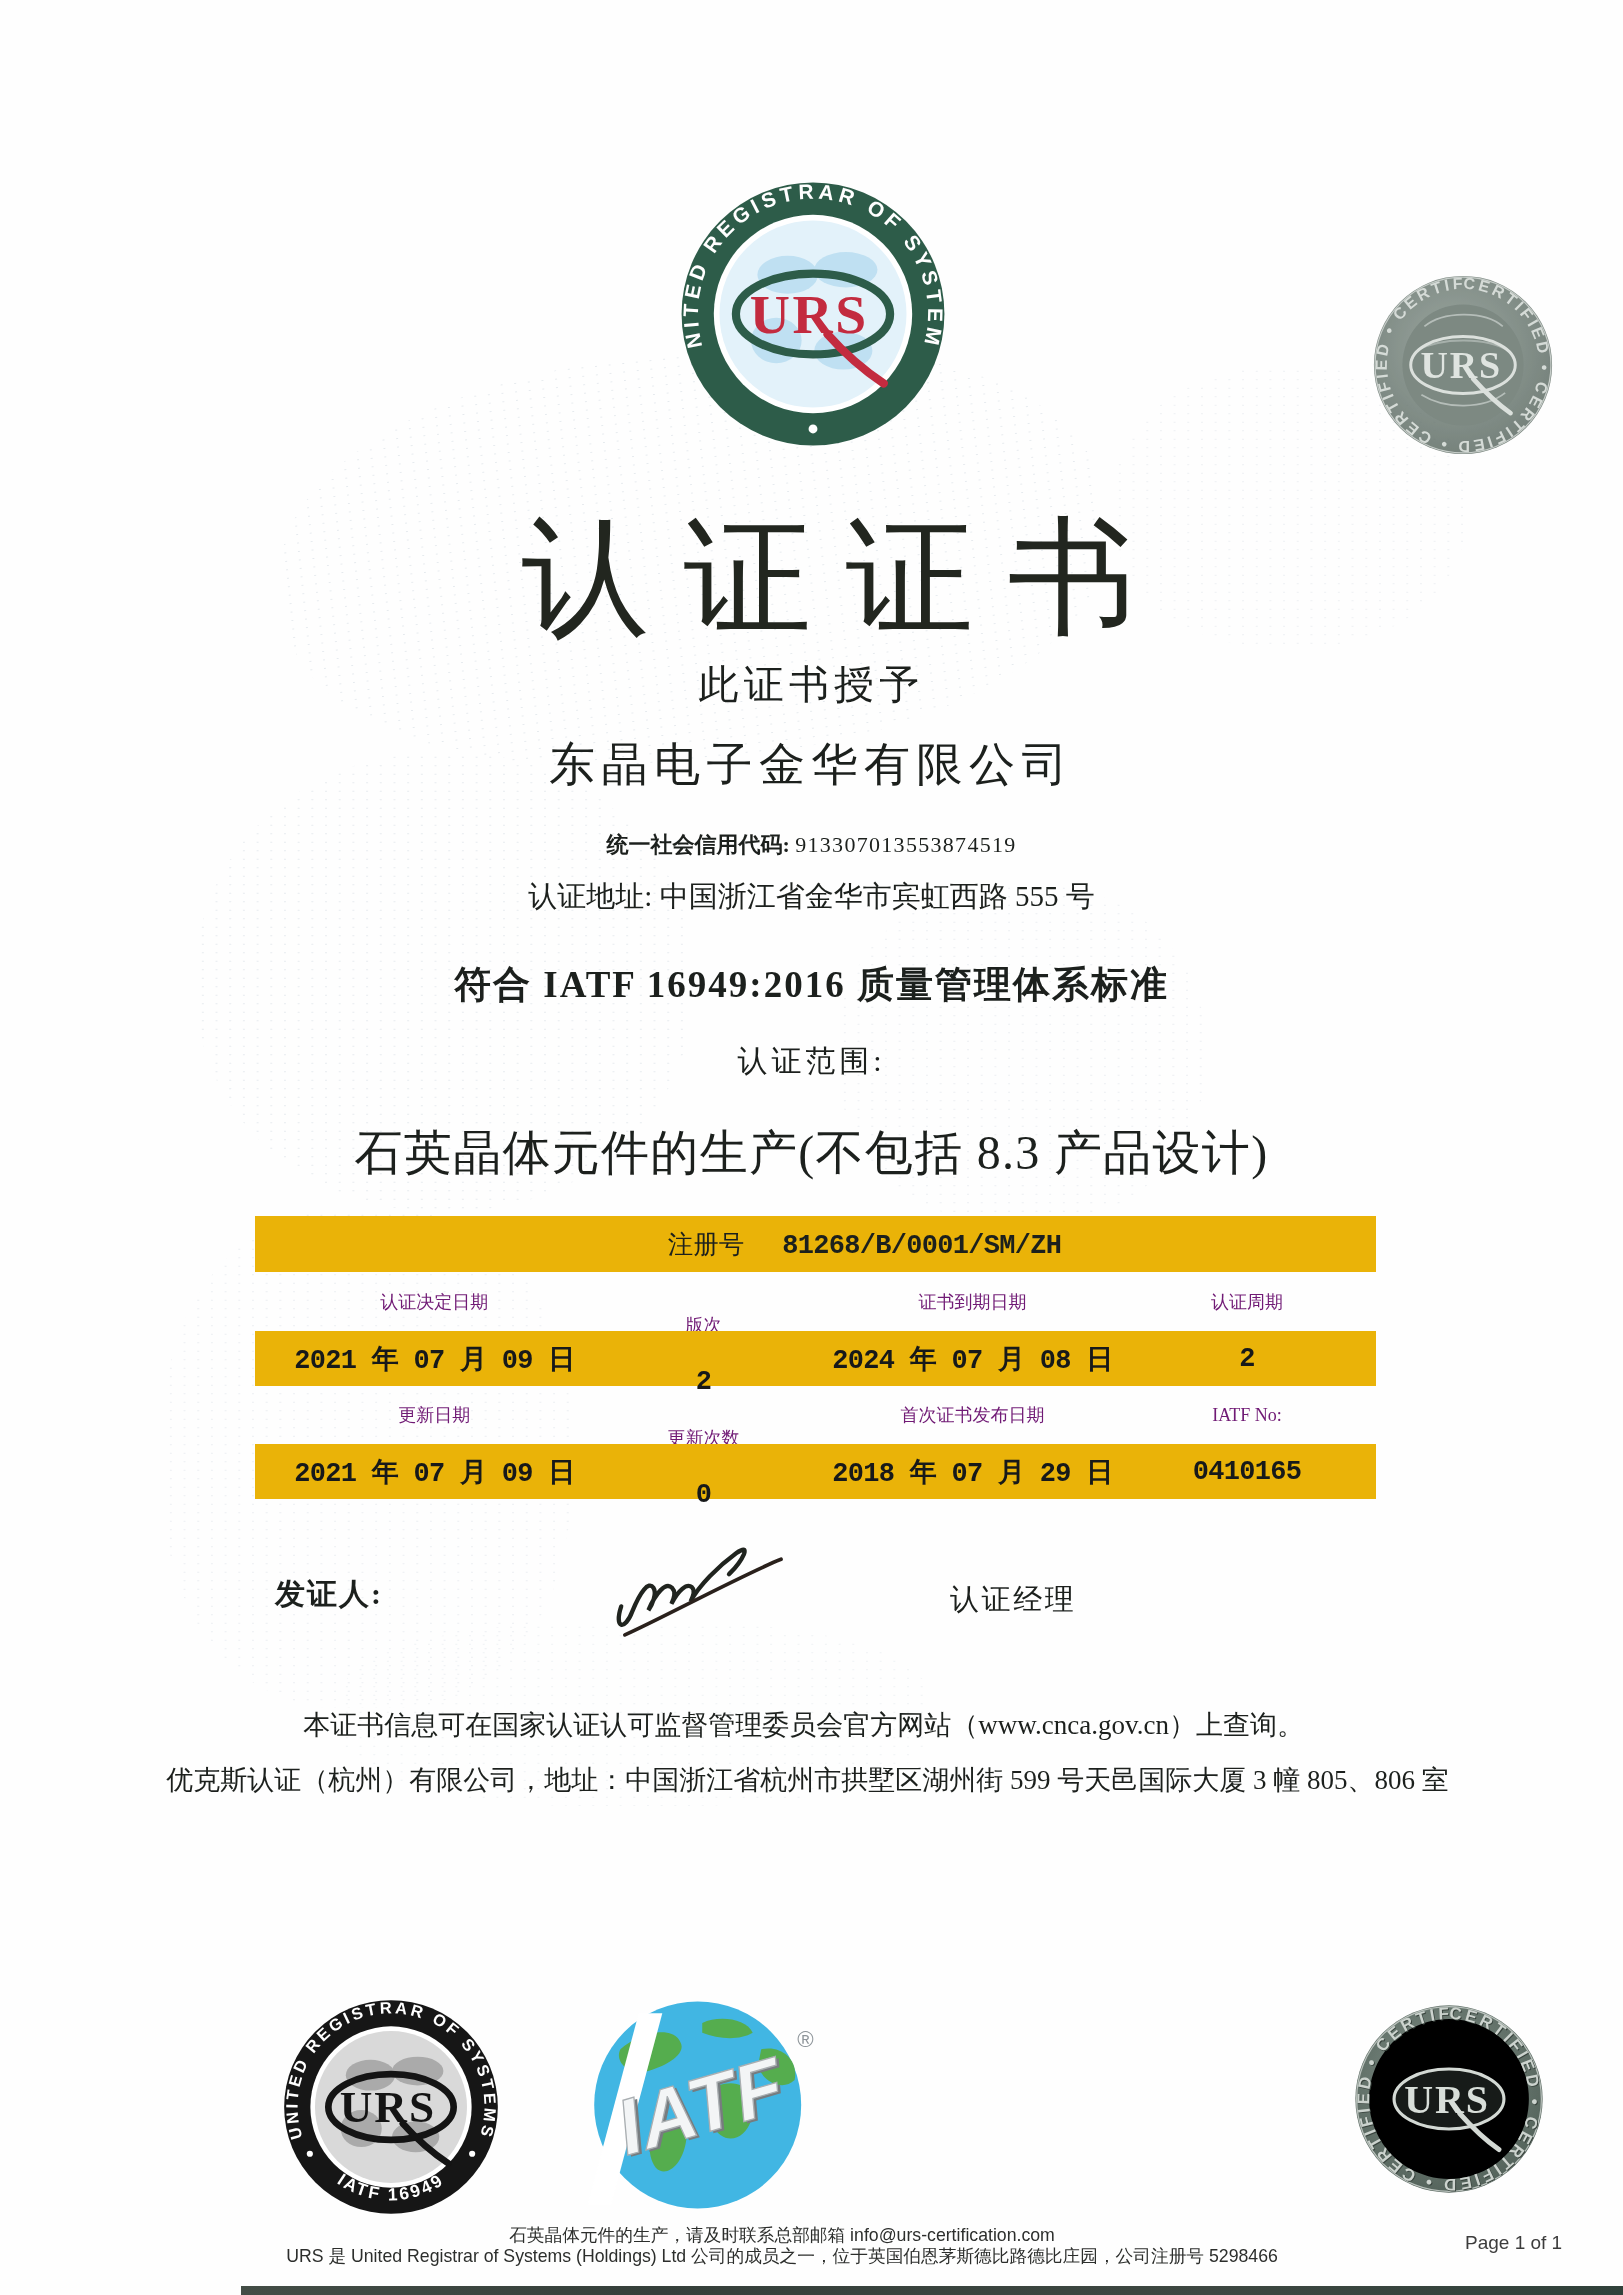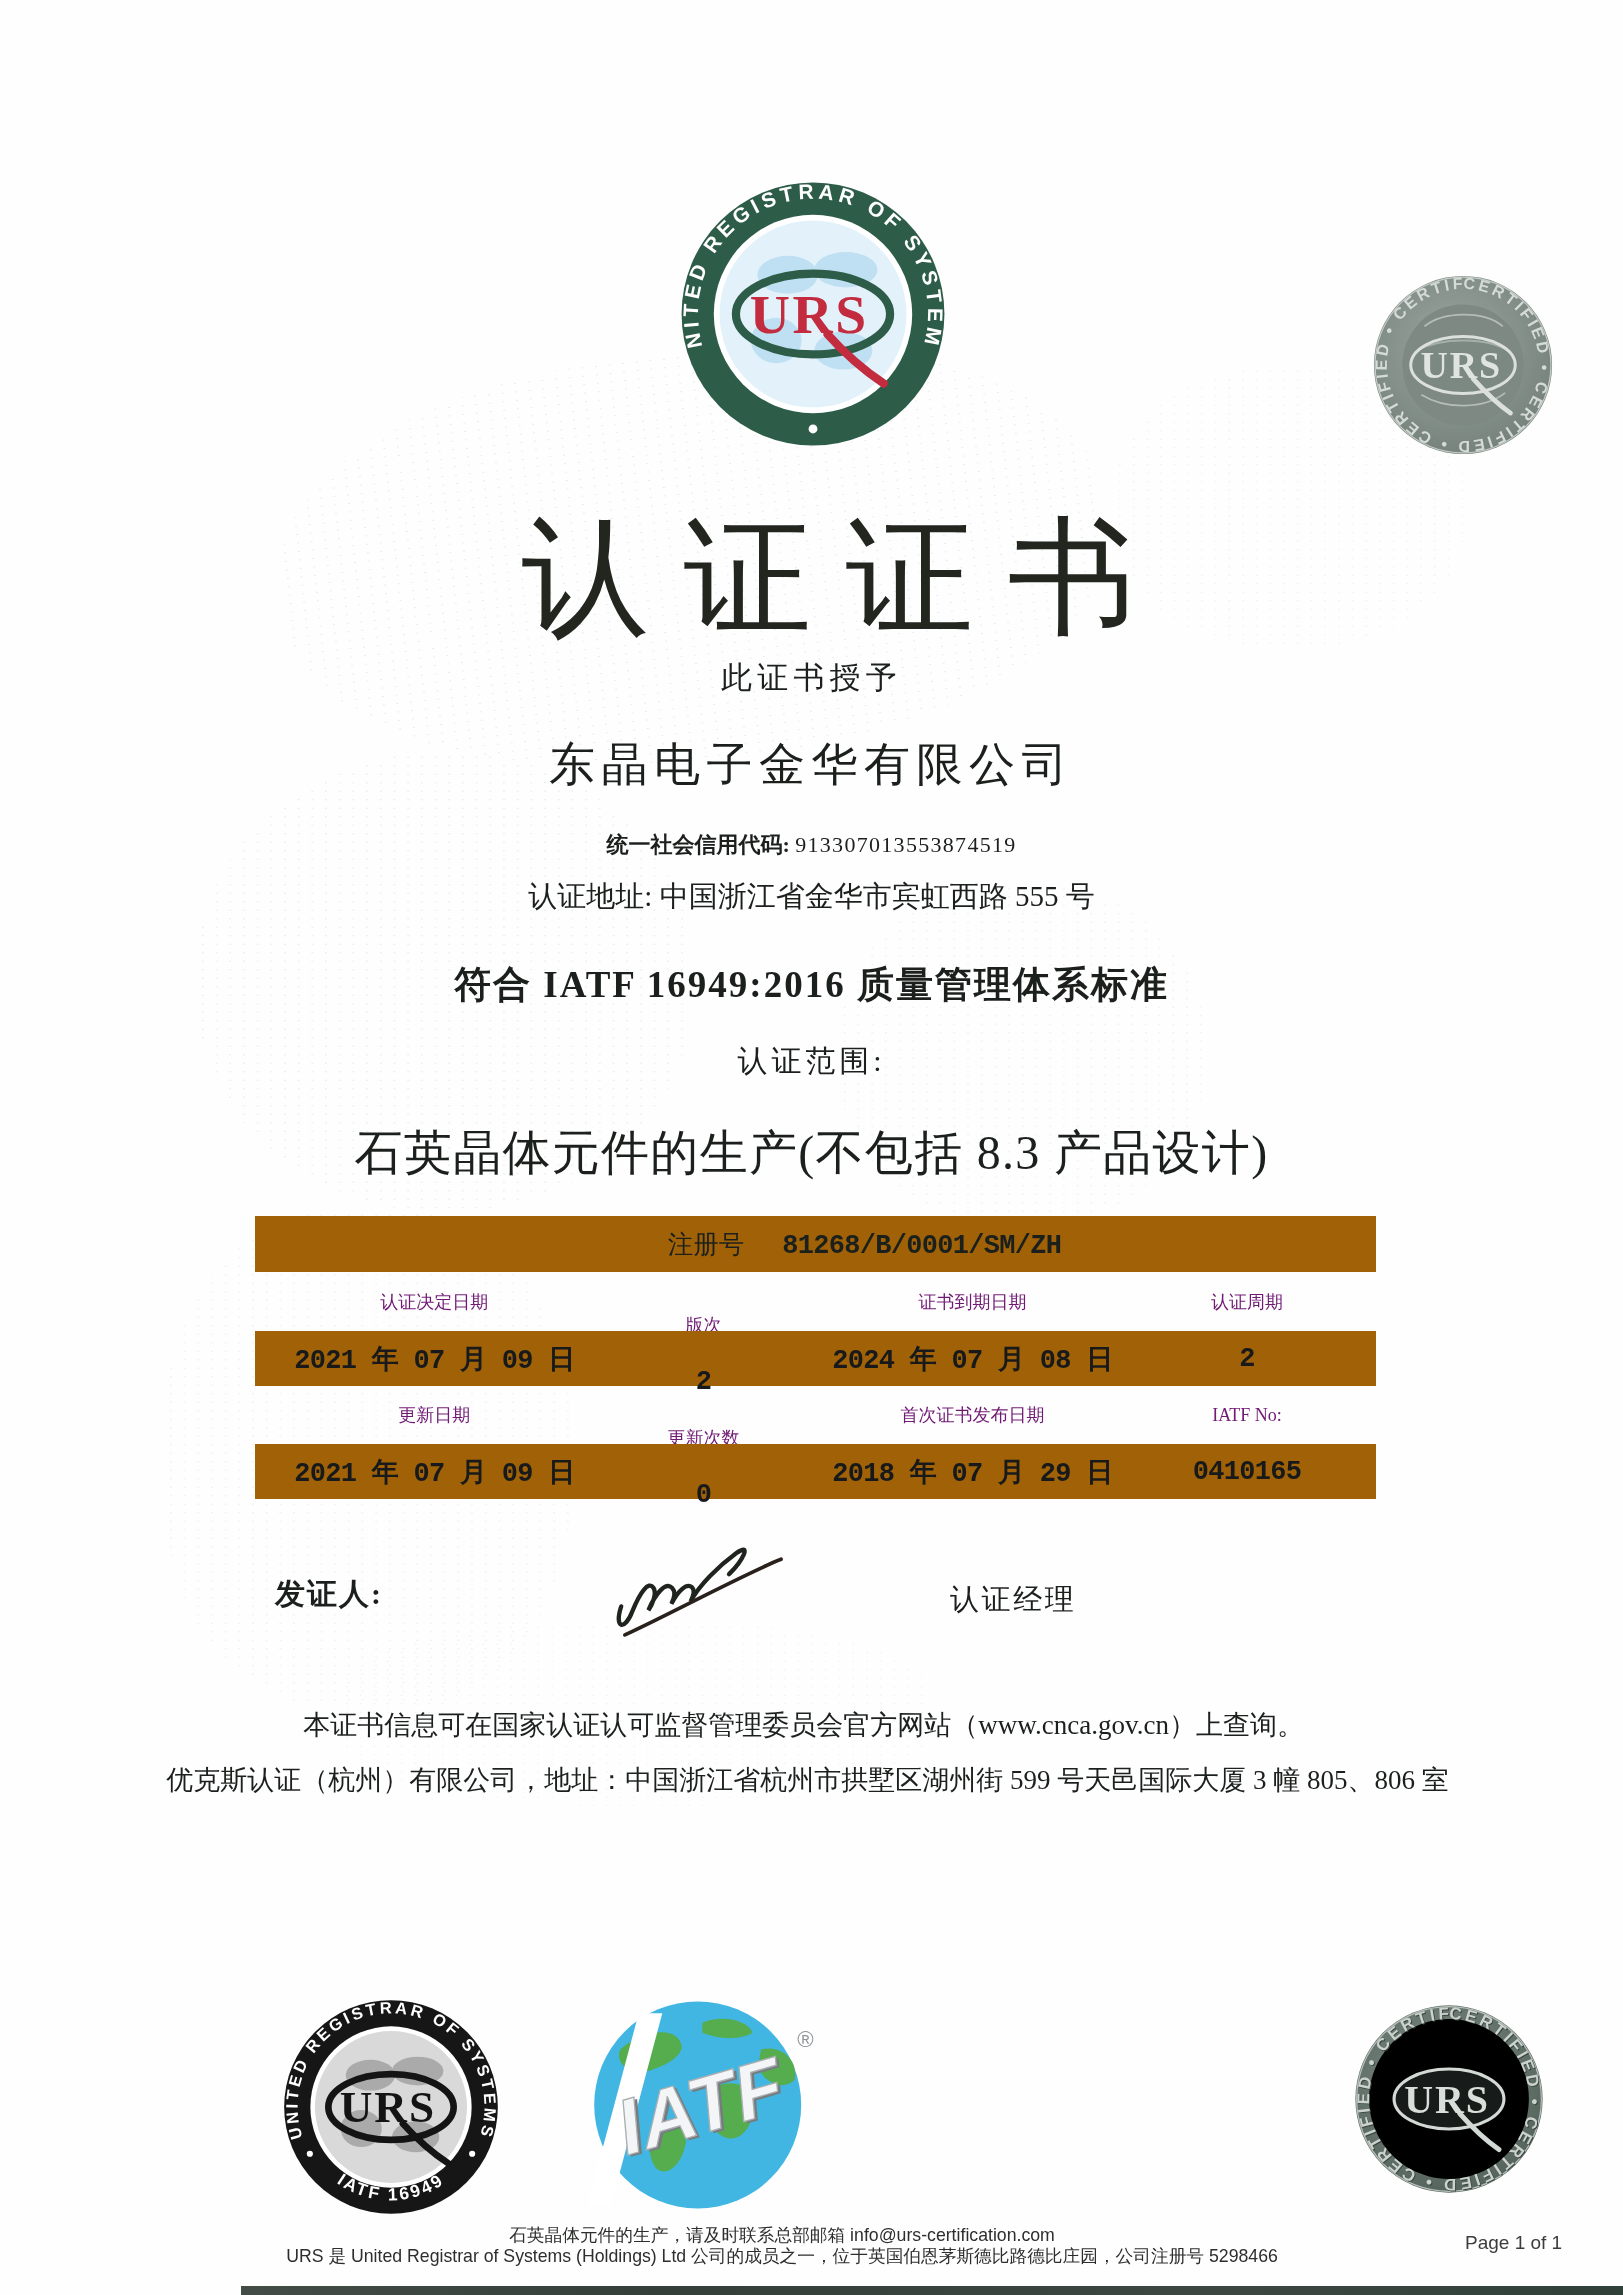--- a/index.html
+++ b/index.html
@@ -12,32 +12,32 @@
     background:linear-gradient(180deg,#3e6052 0%,#54756ration 0%,#54756a 0%,
       #3e6052 0%,#597a69 5%,#8ba093 13%,#c6d2c6 20%,#eaeeea 27%,#f4f6f2 33%,
       #edf1ec 41%,#dde5dc 49%,#c0cec1 58%,#a2b7a7 66%,#81a08c 74%,#628d73 82%,
       #478160 90%,#35785a 96%,#2c7254 100%);}
   
   .wm{position:absolute;background-image:radial-gradient(ellipse 2.1px 1.4px,
       rgba(174,189,201,0.55) 55%,rgba(174,189,201,0) 62%);
       background-size:13.7px 8.5px;opacity:.55;}
   
   #cert-title{top:492px;font-size:128px;letter-spacing:34px;padding-left:34px;color:#22261f;}
-  #awarded{top:657px;font-size:31px;letter-spacing:5.2px;}
+  #awarded{top:657px;font-size:40px;letter-spacing:5.2px;}
   #company{top:734px;font-size:46px;letter-spacing:6.5px;}
   #credit{top:830px;font-size:22px;}
   #credit b{font-weight:700;}
   #credit .num{font-family:"Liberation Serif","DejaVu Serif",serif;letter-spacing:1.3px;}
   #addr{top:877px;font-size:29px;}
   #conform{top:950px;font-size:37px;font-weight:700;letter-spacing:2px;margin-top:10px;}
   #scopelabel{top:1041px;font-size:30px;letter-spacing:3.9px;}
   #scope{top:1121px;font-size:48px;letter-spacing:1.3px;}
   
   .trow{left:255px;width:1121px;}
-  .gray{background:#a16207;}
+  .gray{background:#eab308;}
   .tc{position:absolute;top:50%;transform:translateY(-50%);text-align:center;}
   .c1{left:2%;width:28%;}  .c2{left:30%;width:20%;margin-top:23px;}
   .c3{left:50%;width:28%;} .c4{left:78%;width:21%;}
   .hdr{font-size:18px;color:#701a75;}
   .val{font-size:27px;font-weight:700;font-family:"Liberation Mono","DejaVu Sans Mono",monospace;letter-spacing:-0.7px;color:#17191a;}
   #reg-row{top:1216px;height:56px;}
   #reg-line{position:absolute;left:0;top:50%;width:100%;transform:translateY(-50%);text-align:center;padding-left:98px;box-sizing:border-box;}
   #reg-line .lab{font-size:25.5px;margin-right:38px;}
   #reg-line .num{font-size:27px;font-weight:700;font-family:"Liberation Mono","DejaVu Sans Mono",monospace;letter-spacing:-0.7px;}
   #h1row{top:1276px;height:51px;}

